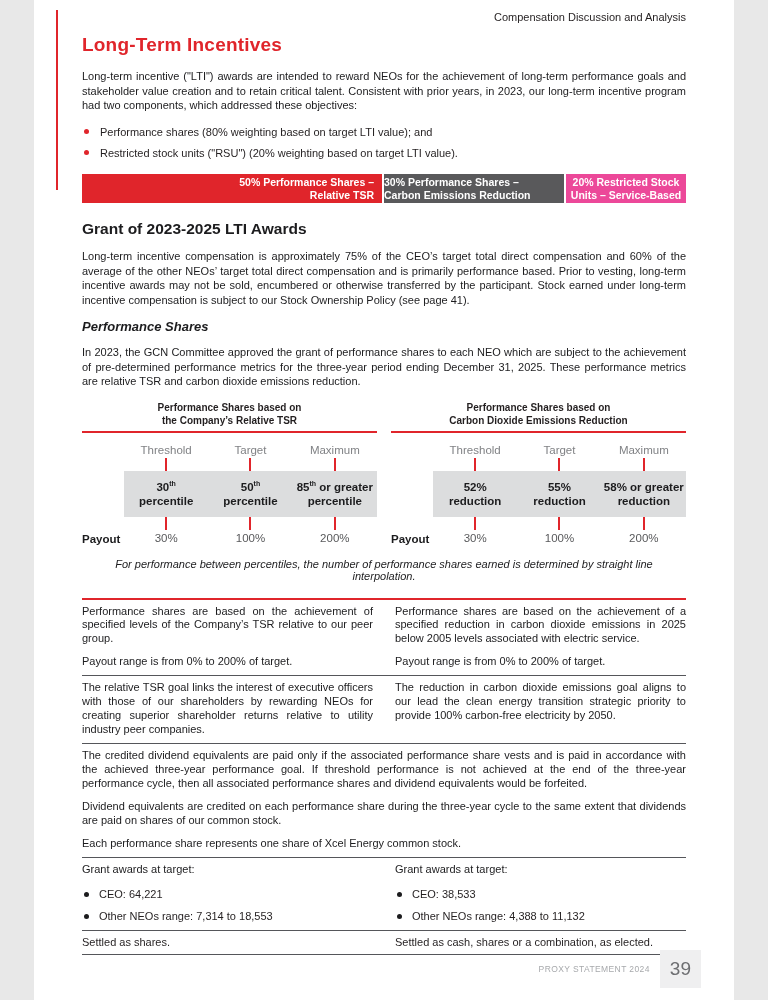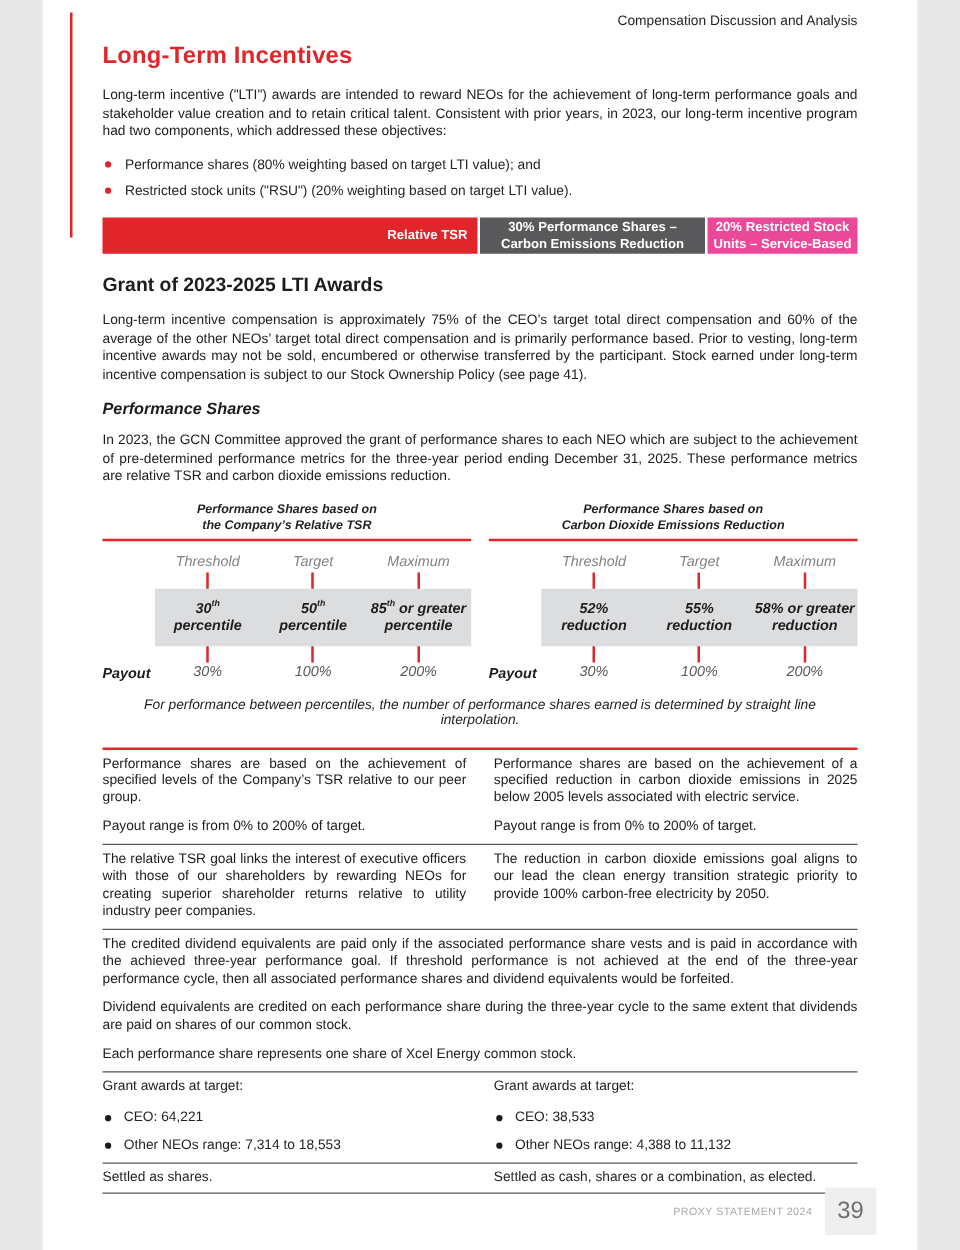--- a/index.html
+++ b/index.html
@@ -14,26 +14,26 @@
   
   ul.redlist{list-style:none;margin:2px 0 14px 0;padding:0;}
   ul.redlist li{position:relative;padding-left:18px;font-size:11px;line-height:1.3;margin-bottom:7px;}
   .dot{position:absolute;left:2px;top:4px;width:5px;height:5px;border-radius:50%;}
   .dot.red{background:#e0252b;}
   
   .bar{display:flex;gap:2px;height:29px;margin:2px 0 17px 0;}
   .seg{display:flex;flex-direction:column;justify-content:center;color:#fff;font-size:10.5px;
        font-weight:bold;line-height:1.22;}
   .seg1{width:50%;background:#e0252b;text-align:right;padding-right:8px;box-sizing:border-box;}
-  .seg2{width:30%;background:#59595b;text-align:center;}
+  .seg2{width:30%;background:#59595b;}
   .seg3{width:20%;background:#ec4899;text-align:center;}
   h2.grant{margin:0 0 11px 0;font-size:15.5px;font-weight:bold;color:#1c1c1e;}
   h3.ps{margin:2px 0 11px 0;font-size:13px;font-weight:bold;font-style:italic;color:#1c1c1e;}
   
-  .diagrams{display:flex;gap:14px;margin:6px 0 14px 0;font-style:italic;}
+  .diagrams{display:flex;gap:14px;margin:6px 0 14px 0;}
   .diagram{flex:1;}
   .d-title{text-align:center;font-size:10px;font-weight:bold;line-height:1.3;}
   .d-rule{height:2px;background:#e0252b;margin:4px 0 0 0;}
   .d-cols{display:flex;margin-left:42px;}
   .d-col{flex:1;text-align:center;}
   .heads{margin-top:11px;font-size:11.5px;color:#808285;margin-bottom:2px;}
   .ticksrow{height:13px;}
   .ticksrow .d-col{line-height:0;}
   .tick{display:inline-block;width:2px;height:13px;background:#e0252b;}
   .d-box{background:#dcddde;padding:9px 0 8px 0;}
@@ -79,20 +79,21 @@
         <span>Performance shares (80% weighting based on target LTI value); and</span>
       </li>
       <li>
         <span class="dot red"></span>
         <span>Restricted stock units ("RSU") (20% weighting based on target LTI value).</span>
       </li>
     </ul>
 
     <div class="bar">
       <div class="seg seg1">
+        <div>50% Performance Shares –</div>
         <div>Relative TSR</div>
       </div>
       <div class="seg seg2">
         <div>30% Performance Shares –</div>
         <div>Carbon Emissions Reduction</div>
       </div>
       <div class="seg seg3">
         <div>20% Restricted Stock</div>
         <div>Units – Service-Based</div>
       </div>

